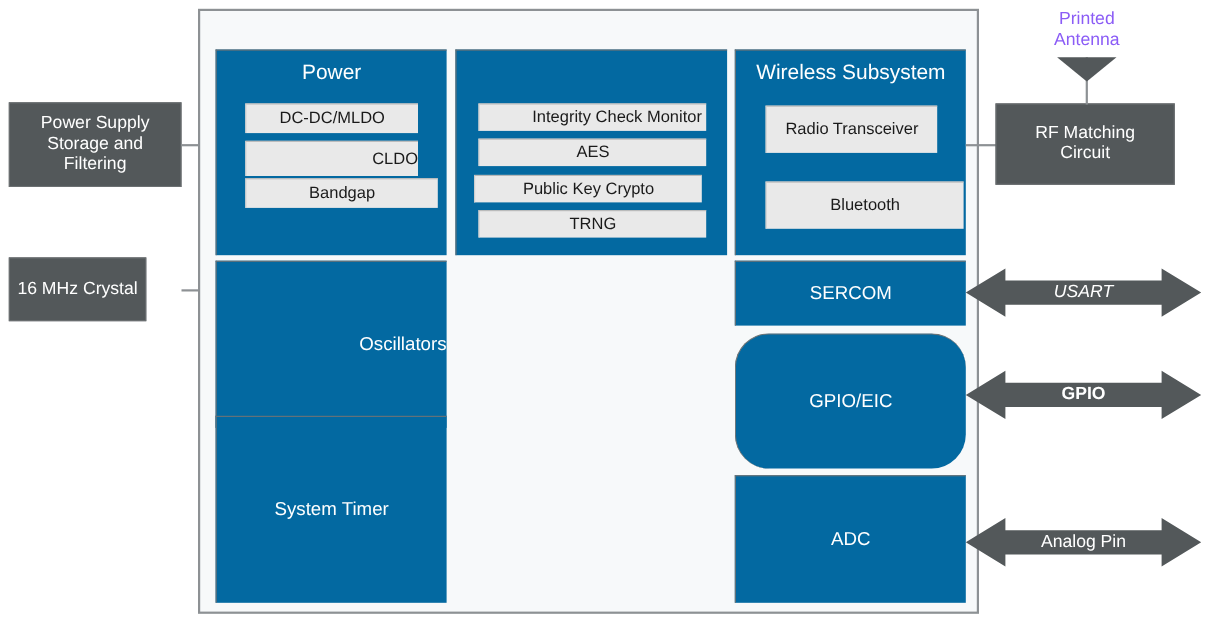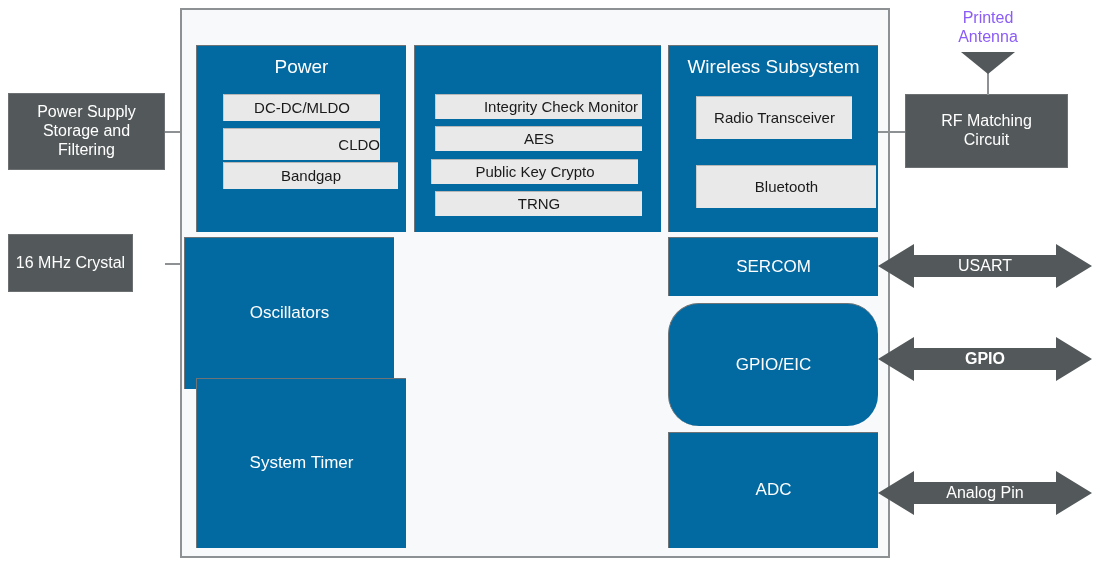--- a/index.html
+++ b/index.html
@@ -185,21 +185,21 @@
   <div class="blk dark edged" style="left:668px; top:45px; width:210px; height:187px; display:block;">
     <div class="grp-title">Wireless Subsystem</div>
     <div class="blk light sub" style="left:27px; top:50px; width:156px; height:43px;">
       <span>Radio Transceiver</span>
     </div>
     <div class="blk light sub" style="left:27px; top:119px; width:180px; height:43px;">
       <span>Bluetooth</span>
     </div>
   </div>
 
-  <div class="blk dark edged blkname" style="left:184px; top:237px; width:210px; height:152px;">
+  <div class="blk dark edged blkname" style="left:196px; top:237px; width:210px; height:152px;justify-content:flex-end;">
     <span>Oscillators</span>
   </div>
 
   <div class="blk dark edged blkname" style="left:196px; top:378px; width:210px; height:170px;">
     <span>System Timer</span>
   </div>
 
 
   <div class="blk dark edged blkname" style="left:668px; top:237px; width:210px; height:59px;">
     <span>SERCOM</span>
@@ -216,21 +216,21 @@
   <div class="wire wire-h" style="left:878px; top:131px; width:28px;"></div>
 
   <div class="blk ext extname" style="left:905px; top:94px; width:163px; height:74px;">
     <span>RF Matching<br>Circuit</span>
   </div>
 
   <div id="antenna-label">Printed<br>Antenna</div>
   <div id="antenna-stem"></div>
   <div id="antenna-tri"></div>
 
-  <div class="arrow2" style="left:878px; top:240px; width:214px; height:52px;">
+  <div class="arrow2" style="left:878px; top:240px; width:214px; height:52px;font-style:italic;">
     <svg width="214" height="52" viewBox="0 0 214 52" aria-hidden="true">
       <polygon points="0,26 36,4 36,15 178,15 178,4 214,26 178,48 178,37 36,37 36,48" fill="#53585a"></polygon>
     </svg>
     <span class="alabel">USART</span>
   </div>
 
   <div class="arrow2" style="left:878px; top:333px; width:214px; height:52px;font-weight:bold;">
     <svg width="214" height="52" viewBox="0 0 214 52" aria-hidden="true">
       <polygon points="0,26 36,4 36,15 178,15 178,4 214,26 178,48 178,37 36,37 36,48" fill="#53585a"></polygon>
     </svg>

